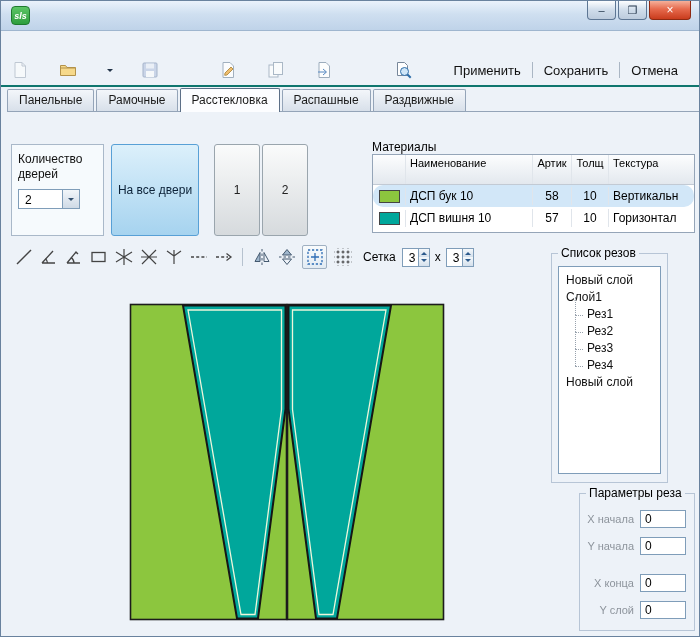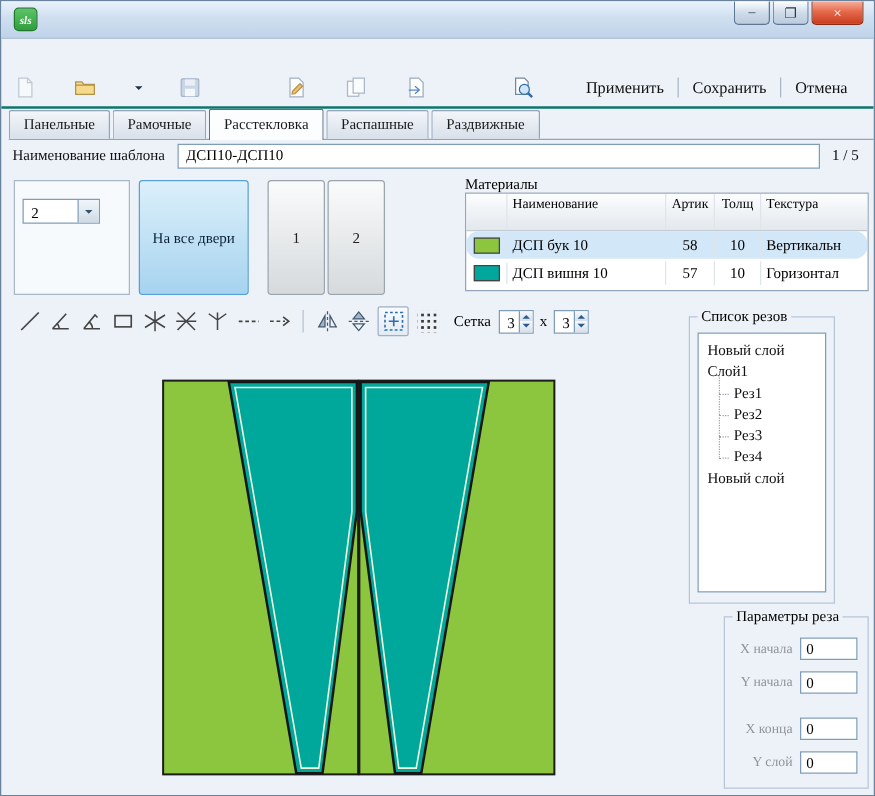--- a/index.html
+++ b/index.html
@@ -1,18 +1,18 @@
 <!DOCTYPE html>
 <html><head>
 <meta charset="utf-8">
 <style>
   * { box-sizing:border-box; margin:0; padding:0; }
   body { font-family:"Liberation Sans", sans-serif; background:#fff; }
   .window { position:relative; width:700px; height:637px; background:#edf2f8;
-            border:1px solid #69829e; overflow:hidden;font-family:Liberation Serif, serif; }
+            border:1px solid #69829e; overflow:hidden; }
 
   
   .titlebar { position:absolute; top:0; left:0; right:0; height:30px;
     background:linear-gradient(#eaf2fb,#cfdff0 45%,#bfd3e9);
     border-bottom:1px solid #9fb6cf; display:flex; align-items:center; padding:0 10px; }
   .app-logo { width:19px; height:19px; border-radius:4px;
     background:linear-gradient(#5cc566,#2f9e3e); color:#fff; font-size:9px; font-weight:bold;
     display:flex; align-items:center; justify-content:center; border:1px solid #1f7a2e; font-style:italic; }
   .title-text { margin-left:9px; font-size:13px; color:#111; }
   .win-controls { position:absolute; top:0; right:8px; display:flex; }
@@ -199,27 +199,23 @@
   </div>
 
   <div class="tabs">
     <div class="tab">Панельные</div>
     <div class="tab">Рамочные</div>
     <div class="tab active">Расстекловка</div>
     <div class="tab">Распашные</div>
     <div class="tab">Раздвижные</div>
   </div>
 
-  <div class="name-row">
-    <span class="name-label">Наименование шаблона</span>
-    <input class="name-input" value="ДСП10-ДСП10" style="">
-    <span class="pager">1 / 5</span>
-  </div>
 
   <div class="qty-box">
+    <div class="qty-label">Количество дверей</div>
     <div class="combo">
       <span class="combo-value">2</span>
       <span class="combo-btn"></span>
     </div>
   </div>
 
   <div class="door-btn door-all">На все двери</div>
   <div class="door-btn door-num door-1">1</div>
   <div class="door-btn door-num door-2">2</div>
 

